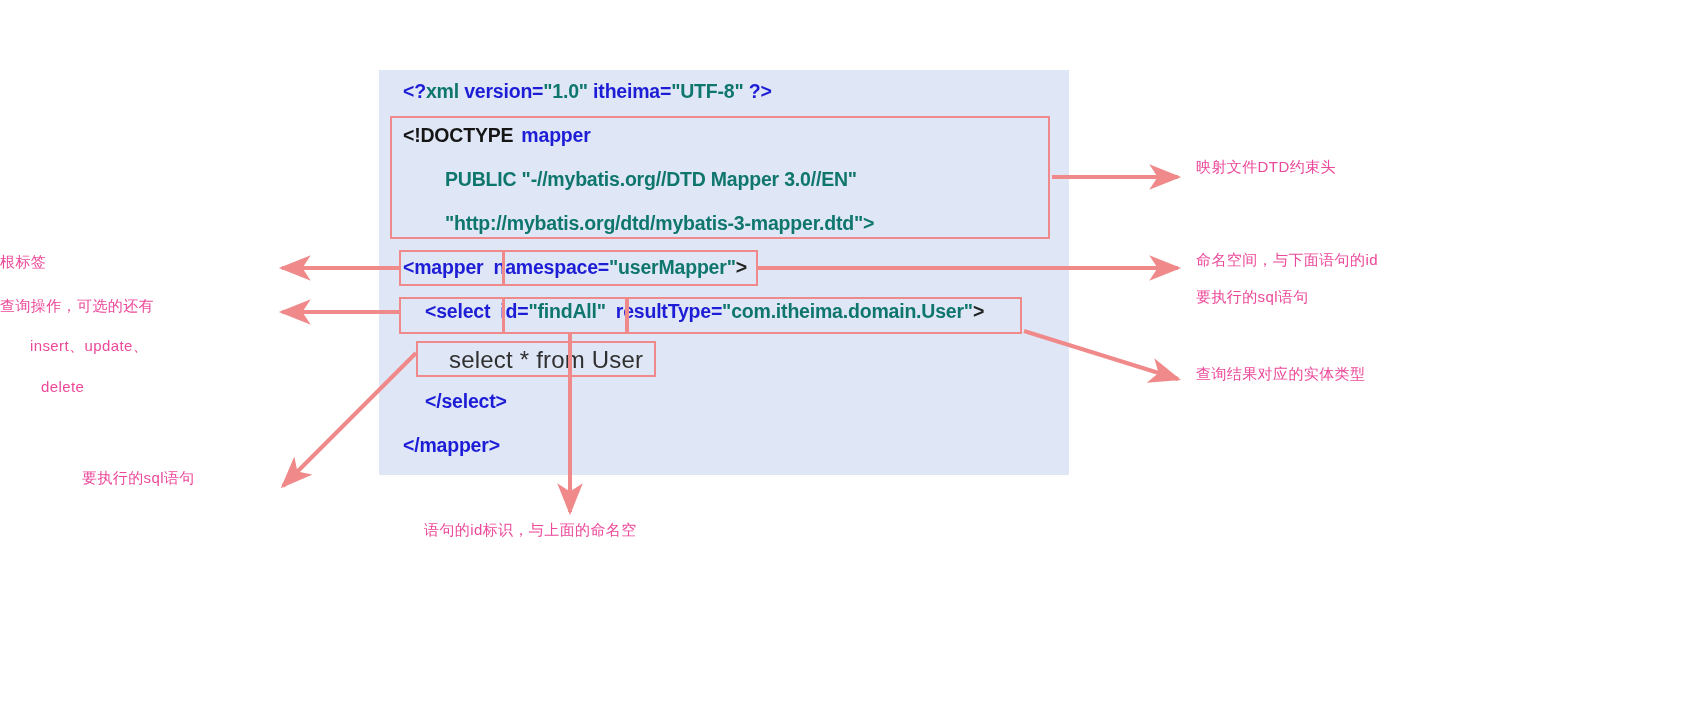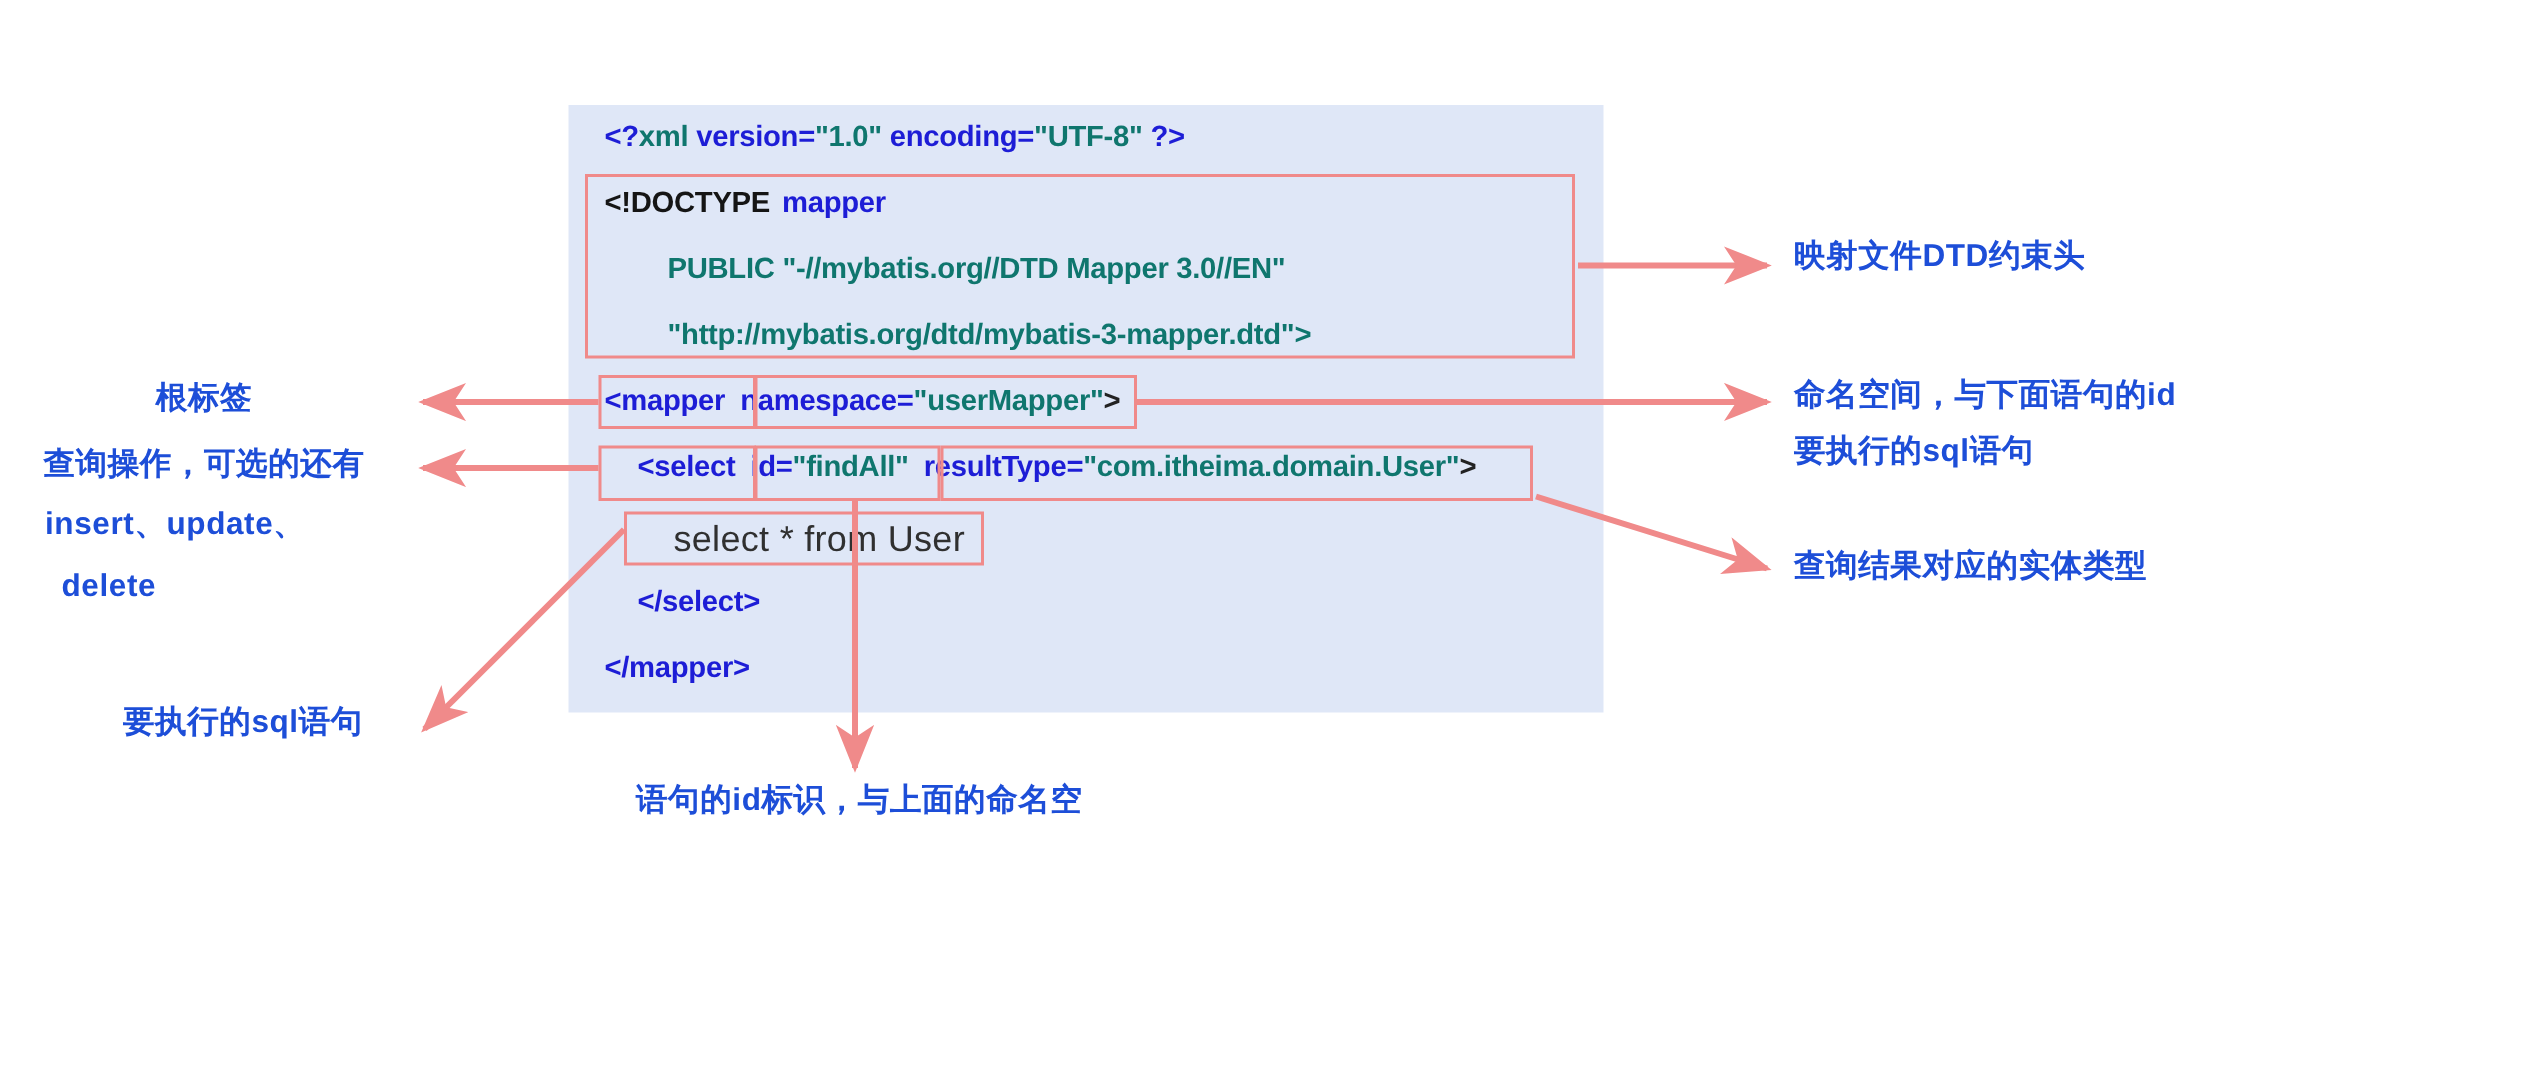--- a/index.html
+++ b/index.html
@@ -54,48 +54,48 @@
     position: absolute;
     border: 2.5px solid #f08a8a;
     box-sizing: border-box;
     background: transparent;
     pointer-events: none;
   }
 
   
   .anno {
     position: absolute;
-    color: #1d4ed8;
-    font-size: 21px;
-    font-weight: bold;
+    color: #ec4899;
+    font-size: 15px;
+    font-weight: normal;
     white-space: pre;
     line-height: 1.55;
     letter-spacing: 0.4px;
   }
   .anno.left-al  { text-align: left; }
-  .anno.right-al { text-align: center; }
+  .anno.right-al { text-align: left; }
 
   
   #arrows {
     position: absolute;
     left: 0;
     top: 0;
     width: 1687px;
     height: 714px;
     pointer-events: none;
   }
 </style>
 </head>
 <body>
 
 <div id="stage">
 
   <div id="code-panel">
 
-    <div class="code-line" style="left:24px; top:10px;"><span class="c-blue">&lt;?</span><span class="c-green">xml</span><span class="c-blue"> version=</span><span class="c-green">"1.0"</span><span class="c-blue"> encoding=</span><span class="c-green">"UTF-8"</span><span class="c-blue"> ?&gt;</span></div>
+    <div class="code-line" style="left:24px; top:10px;"><span class="c-blue">&lt;?</span><span class="c-green">xml</span><span class="c-blue"> version=</span><span class="c-green">"1.0"</span><span class="c-blue"> itheima=</span><span class="c-green">"UTF-8"</span><span class="c-blue"> ?&gt;</span></div>
 
     <div class="code-line" style="left:24px; top:54px;"><span class="c-dark">&lt;!DOCTYPE</span><span class="c-blue" style="padding-left:8px;text-align:center;">mapper</span></div>
 
     <div class="code-line c-green" style="left:66px; top:98px;">PUBLIC "-//mybatis.org//DTD Mapper 3.0//EN"</div>
 
     <div class="code-line c-green" style="left:66px; top:142px;">"http://mybatis.org/dtd/mybatis-3-mapper.dtd"&gt;</div>
 
     <div class="code-line" style="left:24px; top:186px;"><span class="c-blue">&lt;mapper</span><span class="c-blue" style="padding-left:10px;">namespace=</span><span class="c-green">"userMapper"</span><span class="c-black">&gt;</span></div>
 
     <div class="code-line" style="left:46px; top:230px;"><span class="c-blue">&lt;select</span><span class="c-blue" style="padding-left:10px;">id=</span><span class="c-green">"findAll"</span><span class="c-blue" style="padding-left:10px;margin-top:40px;">resultType=</span><span class="c-green">"com.itheima.domain.User"</span><span class="c-black">&gt;</span></div>

